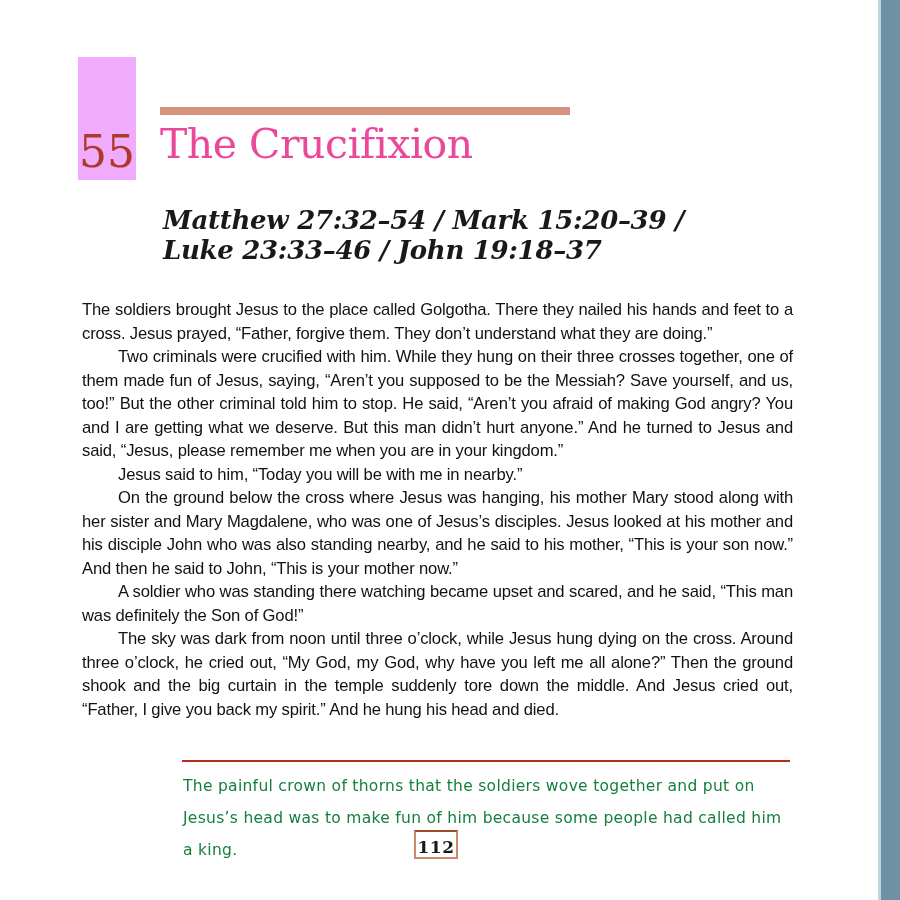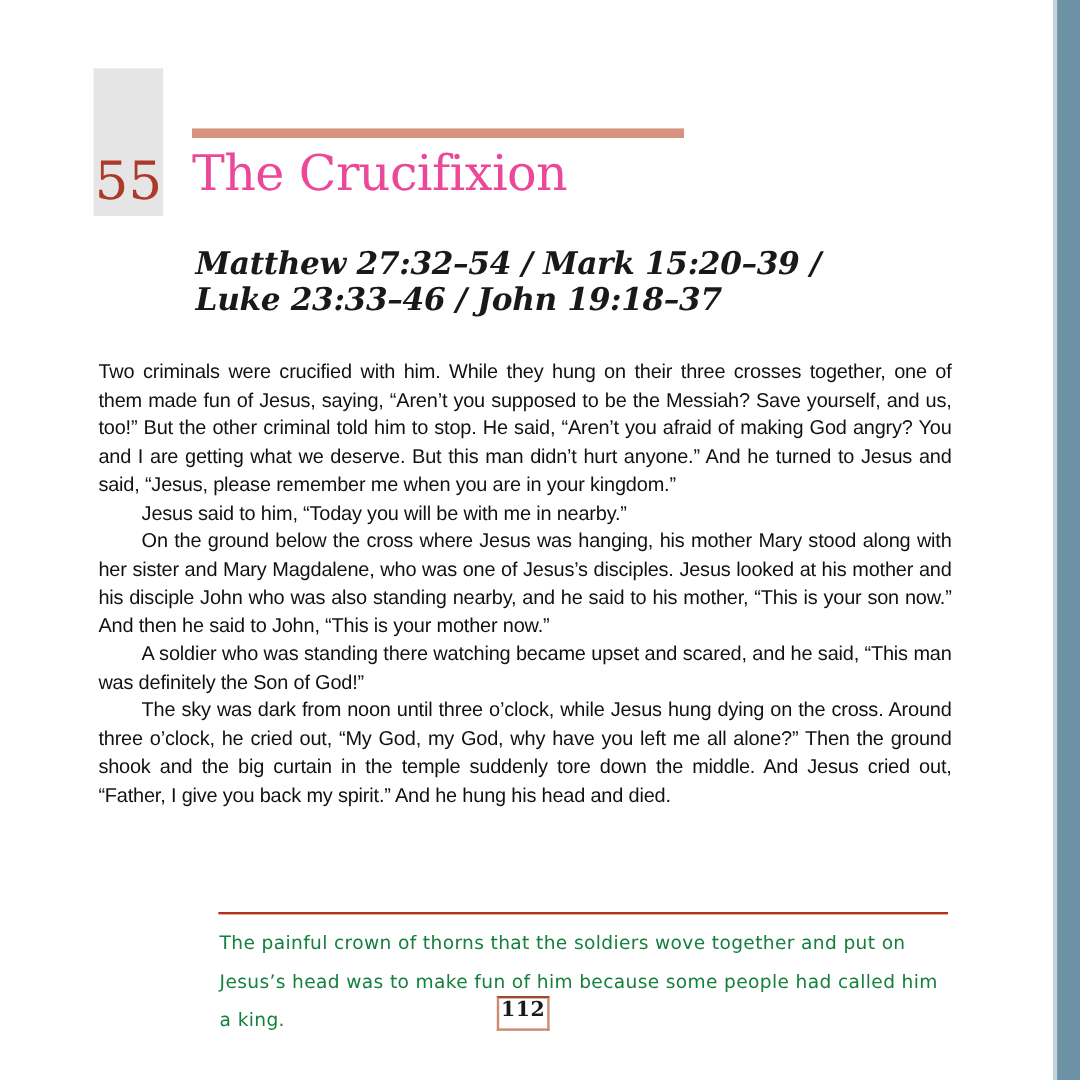--- a/index.html
+++ b/index.html
@@ -18,21 +18,21 @@
     top: 0; right: 0; bottom: 0;
     width: 19px;
     background: #6d92a6;
     border-left: 3px solid #c3d3da;
   }
   
   .chapter-box {
     position: absolute;
     left: 78px; top: 57px;
     width: 58px; height: 123px;
-    background: #e5e5e5;
+    background: #f0abfc;
     display: flex;
     align-items: flex-end;
     justify-content: center;
     padding-bottom: 6px;
     box-sizing: border-box;
   }
   .chapter-num {
     font-family: "DejaVu Serif", serif;
     font-size: 44px;
     line-height: 1;
@@ -99,21 +99,21 @@
   
   .pagenum-box {
     position: absolute;
     left: 414px; top: 830px;
     width: 44px; height: 29px;
     background: #ffffff;
     border: 2px solid #cd8a6e;
     border-top-color: #9c4a2c;
     box-sizing: border-box;
     display: flex;
-    align-items: flex-start;
+    align-items: flex-end;
     justify-content: center;
   }
   .pagenum {
     font-family: "DejaVu Serif", serif;
     font-weight: 700;
     font-size: 17px;
     color: #1a1a1a;
     letter-spacing: 0.5px;
   }
 </style>
@@ -131,20 +131,21 @@
   <div class="accent-bar"></div>
 
   <h1 class="chapter-title" style="margin:0; font-weight:normal;">The Crucifixion</h1>
 
   <div class="scripture-refs">
     <div>Matthew 27:32–54 / Mark 15:20–39 /</div>
     <div>Luke 23:33–46 / John 19:18–37</div>
   </div>
 
   <div class="body-text">
+    <p>The soldiers brought Jesus to the place called Golgotha. There they nailed his hands and feet to a cross. Jesus prayed, “Father, forgive them. They don’t understand what they are doing.”</p>
     <p>Two criminals were crucified with him. While they hung on their three crosses together, one of them made fun of Jesus, saying, “Aren’t you supposed to be the Messiah? Save yourself, and us, too!” But the other criminal told him to stop. He said, “Aren’t you afraid of making God angry? You and I are getting what we deserve. But this man didn’t hurt anyone.” And he turned to Jesus and said, “Jesus, please remember me when you are in your kingdom.”</p>
     <p>Jesus said to him, “Today you will be with me in nearby.”</p>
     <p>On the ground below the cross where Jesus was hanging, his mother Mary stood along with her sister and Mary Magdalene, who was one of Jesus’s disciples. Jesus looked at his mother and his disciple John who was also standing nearby, and he said to his mother, “This is your son now.” And then he said to John, “This is your mother now.”</p>
     <p>A soldier who was standing there watching became upset and scared, and he said, “This man was definitely the Son of God!”</p>
     <p>The sky was dark from noon until three o’clock, while Jesus hung dying on the cross. Around three o’clock, he cried out, “My God, my God, why have you left me all alone?” Then the ground shook and the big curtain in the temple suddenly tore down the middle. And Jesus cried out, “Father, I give you back my spirit.” And he hung his head and died.</p>
   </div>
 
   <div class="caption-rule"></div>
 
   <div class="caption">The painful crown of thorns that the soldiers wove together and put on Jesus’s head was to make fun of him because some people had called him a king.</div>

